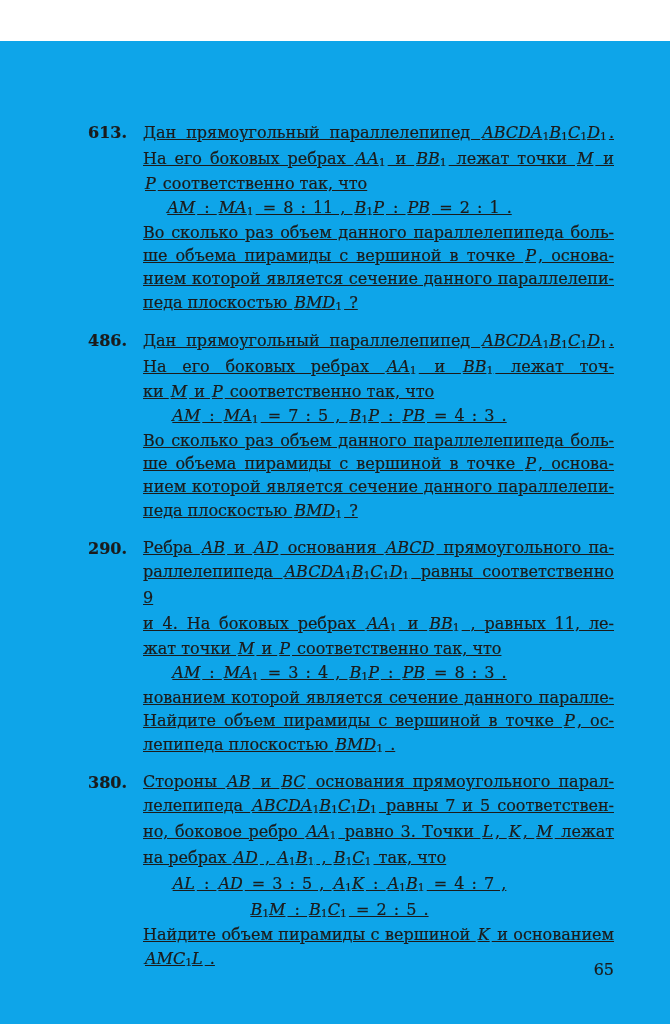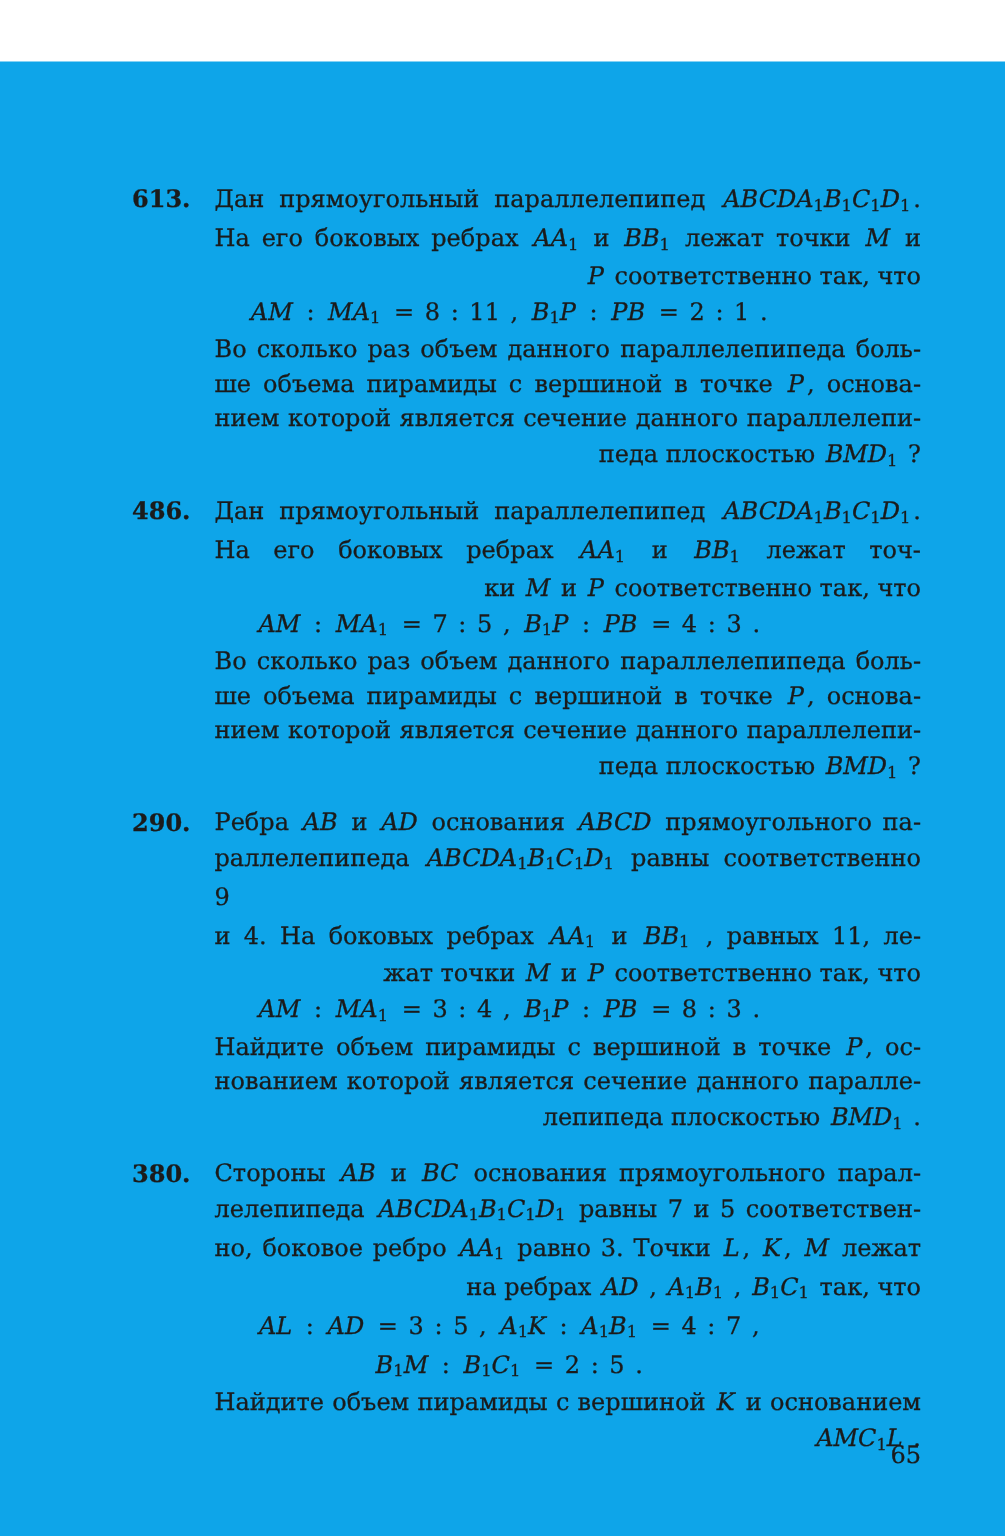--- a/index.html
+++ b/index.html
@@ -31,24 +31,25 @@
     }
     .pnum {
       width: 55px;
       flex: 0 0 55px;
       font-weight: bold;
       line-height: 26px;
     }
     .pbody {
       width: 471px;
       flex: 0 0 471px;
+      text-decoration: underline;
     }
     .line {
       line-height: 23px;
-      text-align: right;
+      text-align: left;
       white-space: normal;
     }
     .line.lh-sub {
       line-height: 26px;
     }
     .line.just {
       text-align: justify;
       text-align-last: justify;
     }
     .line.formula {
@@ -109,22 +110,22 @@
         </div>
       </div>
       <div class="problem">
         <div class="pnum">290.</div>
         <div class="pbody">
           <div class="line just">Ребра <i class="m">AB</i> и <i class="m">AD</i> основания <i class="m">ABCD</i> прямоугольного па-</div>
           <div class="line lh-sub just">раллелепипеда <i class="m">ABCDA<sub>1</sub>B<sub>1</sub>C<sub>1</sub>D<sub>1</sub></i> равны соответственно 9</div>
           <div class="line lh-sub just">и 4. На боковых ребрах <i class="m">AA<sub>1</sub></i> и <i class="m">BB<sub>1</sub></i> , равных 11, ле-</div>
           <div class="line">жат точки <i class="m">M</i> и <i class="m">P</i> соответственно так, что</div>
           <div class="line formula lh-sub"><i class="m">AM</i> : <i class="m">MA<sub>1</sub></i> = 3 : 4 , <i class="m">B<sub>1</sub>P</i> : <i class="m">PB</i> = 8 : 3 .</div>
+          <div class="line just">нованием которой является сечение данного паралле-</div>
           <div class="line just">Найдите объем пирамиды с вершиной в точке <i class="m">P</i>, ос-</div>
-          <div class="line just">нованием которой является сечение данного паралле-</div>
           <div class="line lh-sub">лепипеда плоскостью <i class="m">BMD<sub>1</sub></i> .</div>
         </div>
       </div>
       <div class="problem">
         <div class="pnum">380.</div>
         <div class="pbody">
           <div class="line just">Стороны <i class="m">AB</i> и <i class="m">BC</i> основания прямоугольного парал-</div>
           <div class="line lh-sub just">лелепипеда <i class="m">ABCDA<sub>1</sub>B<sub>1</sub>C<sub>1</sub>D<sub>1</sub></i> равны 7 и 5 соответствен-</div>
           <div class="line lh-sub just">но, боковое ребро <i class="m">AA<sub>1</sub></i> равно 3. Точки <i class="m">L</i>, <i class="m">K</i>, <i class="m">M</i> лежат</div>
           <div class="line lh-sub">на ребрах <i class="m">AD</i> , <i class="m">A<sub>1</sub>B<sub>1</sub></i> , <i class="m">B<sub>1</sub>C<sub>1</sub></i> так, что</div>

